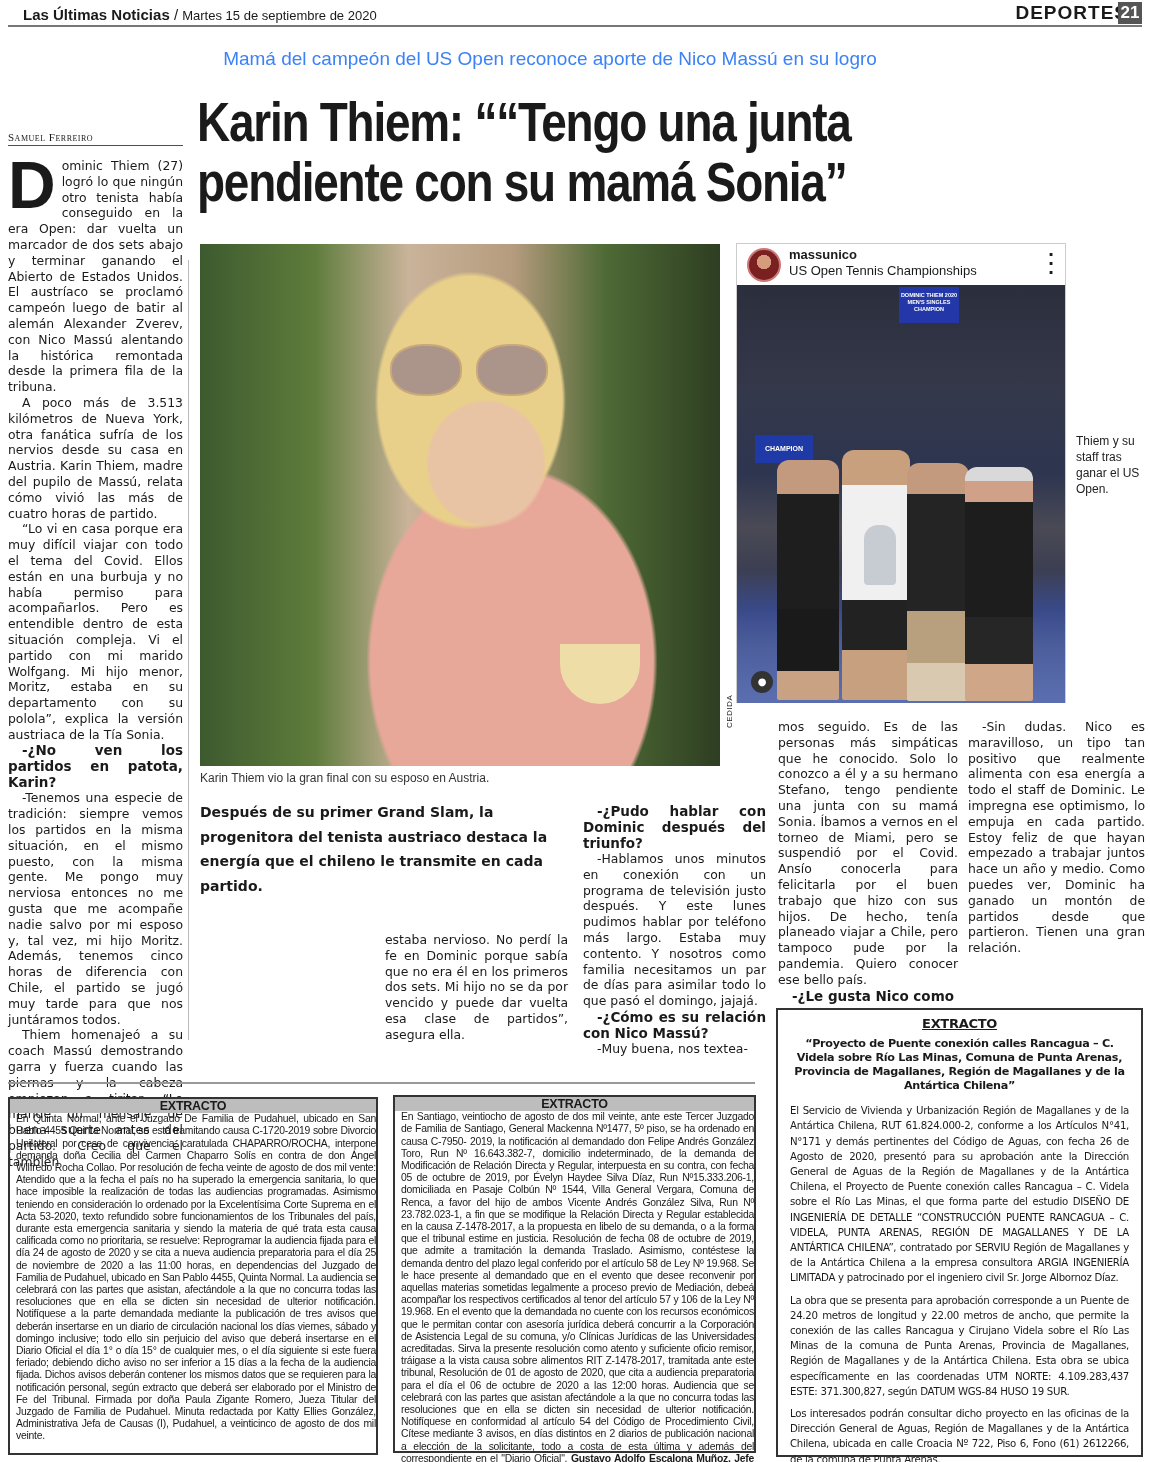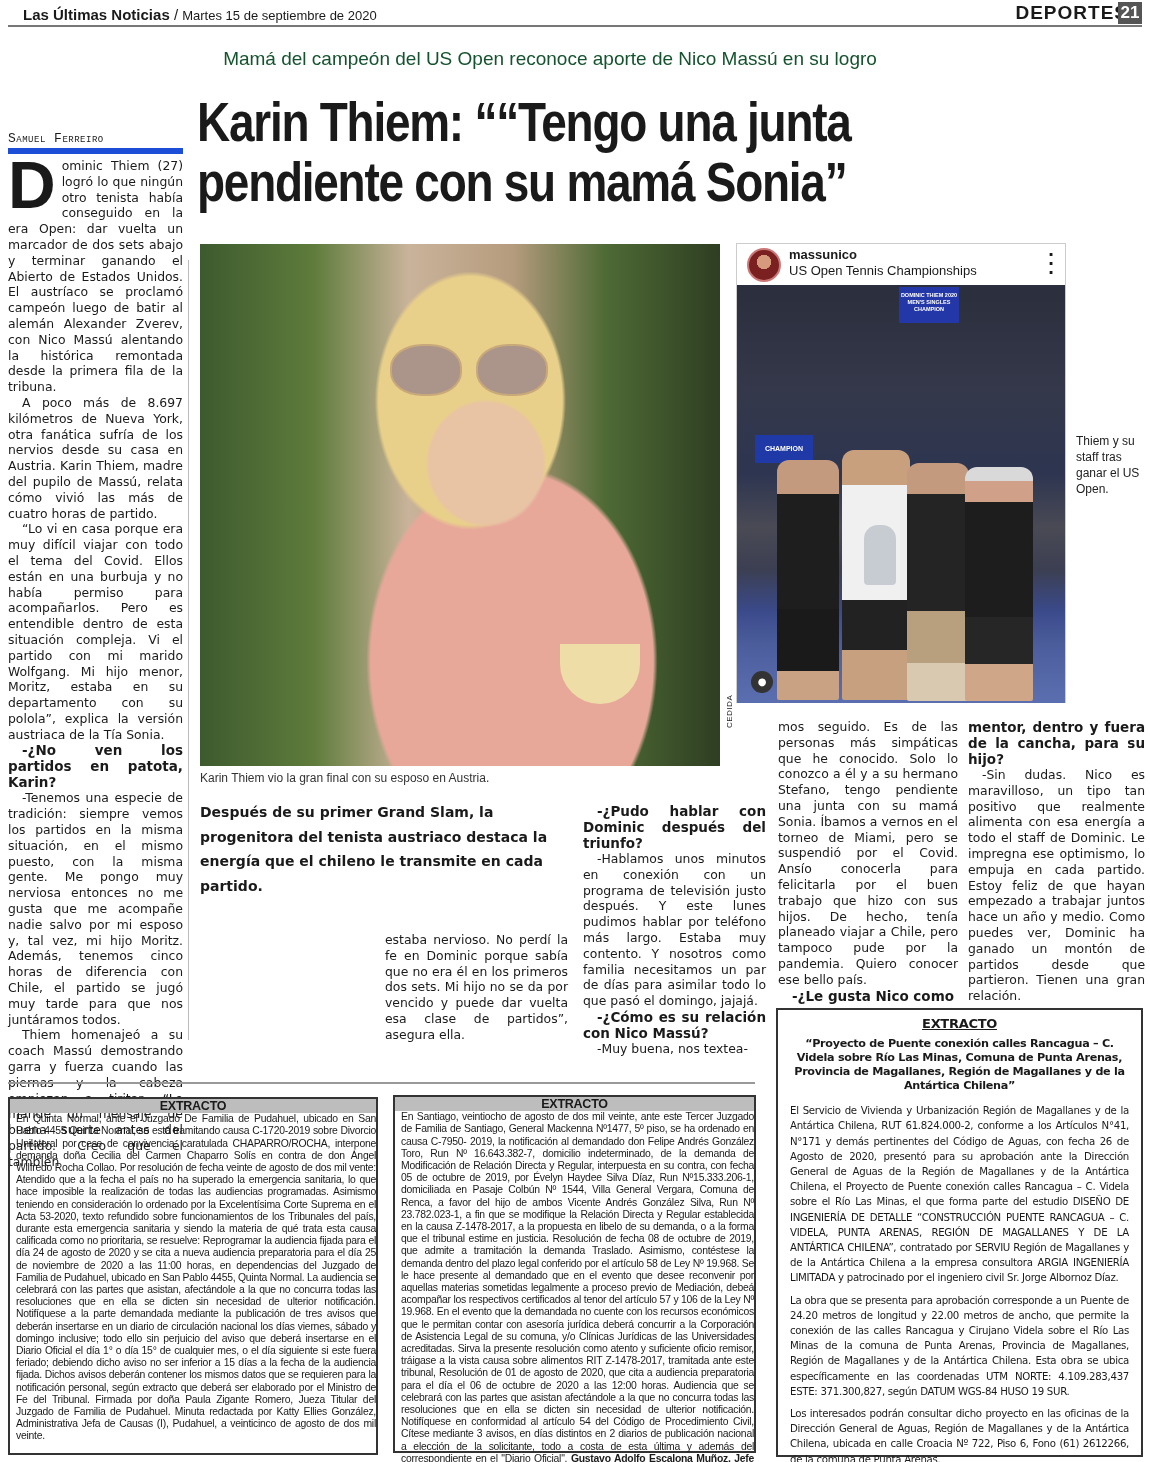--- a/index.html
+++ b/index.html
@@ -9,26 +9,26 @@
   .abs { position: absolute; }
 
   
   #masthead { left: 8px; top: 6px; font-family: "Liberation Sans", sans-serif; font-size: 15px; margin-left: 15px; }
   #masthead .pub { font-weight: bold; }
   #masthead .date { font-size: 13px; font-stretch: condensed; }
   #section { right: 22px; top: 2px; font-family: "Liberation Sans", sans-serif; font-weight: bold; font-size: 19px; letter-spacing: 1px; }
   #pagenum { right: 8px; top: 2px; width: 24px; height: 22px; background: #555; color: #fff; font-weight: bold; font-family: "Liberation Sans", sans-serif; font-size: 17px; text-align: center; line-height: 22px; }
   #header-rule { left: 8px; right: 8px; top: 25px; height: 2px; background: #777; }
 
-  #kicker { left: 200px; top: 48px; width: 700px; font-family: "Liberation Sans", sans-serif; font-size: 19px; color: #14532d; text-align: center; }
+  #kicker { left: 200px; top: 48px; width: 700px; font-family: "Liberation Sans", sans-serif; font-size: 19px; color: #3b82f6; text-align: center; }
 
   #headline { left: 197px; top: 92px; width: 820px; font-family: "Liberation Sans", sans-serif; font-weight: bold; font-size: 56px; line-height: 60px; letter-spacing: -1.5px; transform: scaleX(0.82); transform-origin: left top; white-space: nowrap; }
 
   
-  #byline { left: 8px; top: 131px; width: 175px; font-family: Liberation Mono, monospace; font-size: 13px; font-variant: small-caps; letter-spacing: 0.5px; border-bottom: 6px solid #1d4ed8; padding-bottom: 2px; }
+  #byline { left: 8px; top: 131px; width: 175px; font-family: Liberation Serif, serif; font-size: 11px; font-variant: small-caps; letter-spacing: 0.5px; border-bottom: 1px solid #1d4ed8; padding-bottom: 2px; }
 
   .col { font-family: "DejaVu Sans", sans-serif; font-size: 12.4px; line-height: 15.8px; text-align: justify; hyphens: manual; }
   .col p { text-indent: 14px; }
   .col p.first { text-indent: 0; }
   .col .q { font-weight: bold; font-size: 13.5px; line-height: 16px; text-indent: 14px; }
   .dropcap { float: left; font-family: "Liberation Sans", sans-serif; font-weight: bold; font-size: 66px; line-height: 50px; margin: 2px 6px 0 0; }
 
   #col1 { left: 8px; top: 158px; width: 175px; }
   #col1-rule { left: 188px; top: 260px; width: 1px; height: 780px; background: #bbb; }
 
@@ -97,21 +97,21 @@
 
 <div id="headline" class="abs">
   <div>Karin Thiem: ““Tengo una junta</div>
   <div>pendiente con su mamá Sonia”</div>
 </div>
 
 <div id="byline" class="abs">Samuel Ferreiro</div>
 
 <div id="col1" class="abs col">
   <p class="first"><span class="dropcap">D</span><span>ominic Thiem (27) logró lo que ningún otro tenista había conseguido en la era Open: dar vuelta un marcador de dos sets abajo y terminar ganando el Abierto de Estados Unidos. El austríaco se proclamó campeón luego de batir al alemán Alexander Zverev, con Nico Massú alentando la histórica remontada desde la primera fila de la tribuna.</span></p>
-  <p>A poco más de 8.697 kilómetros de Nueva York, otra fanática sufría de los nervios desde su casa en Austria. Karin Thiem, madre del pupilo de Massú, relata cómo vivió las más de cuatro horas de partido.</p>
+  <p>A poco más de 3.513 kilómetros de Nueva York, otra fanática sufría de los nervios desde su casa en Austria. Karin Thiem, madre del pupilo de Massú, relata cómo vivió las más de cuatro horas de partido.</p>
   <p>“Lo vi en casa porque era muy difícil viajar con todo el tema del Covid. Ellos están en una burbuja y no había permiso para acompañarlos. Pero es entendible dentro de esta situación compleja. Vi el partido con mi marido Wolfgang. Mi hijo menor, Moritz, estaba en su departamento con su polola”, explica la versión austriaca de la Tía Sonia.</p>
   <p class="q">-¿No ven los partidos en patota, Karin?</p>
   <p>-Tenemos una especie de tradición: siempre vemos los partidos en la misma situación, en el mismo puesto, con la misma gente. Me pongo muy nerviosa entonces no me gusta que me acompañe nadie salvo por mi esposo y, tal vez, mi hijo Moritz. Además, tenemos cinco horas de diferencia con Chile, el partido se jugó muy tarde para que nos juntáramos todos.</p>
   <p>Thiem homenajeó a su coach Massú demostrando garra y fuerza cuando las piernas y la cabeza empiezan a tiritar. “Le mandé un mensaje de buena suerte antes del partido. Creo que él también</p>
 </div>
 <div id="col1-rule" class="abs"></div>
 
 <div id="main-photo" class="abs">
   <div class="glasses">
       <span></span>
@@ -154,21 +154,20 @@
   <p class="q">-¿Cómo es su relación con Nico Massú?</p>
   <p>-Muy buena, nos textea-</p>
 </div>
 
 <div id="col4" class="abs col">
   <p class="first">mos seguido. Es de las personas más simpáticas que he conocido. Solo lo conozco a él y a su hermano Stefano, tengo pendiente una junta con su mamá Sonia. Íbamos a vernos en el torneo de Miami, pero se suspendió por el Covid. Ansío conocerla para felicitarla por el buen trabajo que hizo con sus hijos. De hecho, tenía planeado viajar a Chile, pero tampoco pude por la pandemia. Quiero conocer ese bello país.</p>
   <p class="q">-¿Le gusta Nico como</p>
 </div>
 
 <div id="col5" class="abs col">
-  <p class="q first" style="text-indent:0">mentor, dentro y fuera de la cancha, para su hijo?</p>
   <p>-Sin dudas. Nico es maravilloso, un tipo tan positivo que realmente alimenta con esa energía a todo el staff de Dominic. Le impregna ese optimismo, lo empuja en cada partido. Estoy feliz de que hayan empezado a trabajar juntos hace un año y medio. Como puedes ver, Dominic ha ganado un montón de partidos desde que partieron. Tienen una gran relación.</p>
 </div>
 
 <div id="ads-rule" class="abs"></div>
 
 <div id="ad1" class="abs ad">
   <div class="ad-title">EXTRACTO</div>
   <div class="ad-body">En Quinta Normal, ante el Juzgado De Familia de Pudahuel, ubicado en San Pablo 4455 Quinta Normal, se está tramitando causa C-1720-2019 sobre Divorcio Unilateral por cese de convivencia, caratulada CHAPARRO/ROCHA, interpone demanda doña Cecilia del Carmen Chaparro Solís en contra de don Ángel Wilfredo Rocha Collao. Por resolución de fecha veinte de agosto de dos mil vente: Atendido que a la fecha el país no ha superado la emergencia sanitaria, lo que hace imposible la realización de todas las audiencias programadas. Asimismo teniendo en consideración lo ordenado por la Excelentísima Corte Suprema en el Acta 53-2020, texto refundido sobre funcionamientos de los Tribunales del país, durante esta emergencia sanitaria y siendo la materia de qué trata esta causa calificada como no prioritaria, se resuelve: Reprogramar la audiencia fijada para el día 24 de agosto de 2020 y se cita a nueva audiencia preparatoria para el día 25 de noviembre de 2020 a las 11:00 horas, en dependencias del Juzgado de Familia de Pudahuel, ubicado en San Pablo 4455, Quinta Normal. La audiencia se celebrará con las partes que asistan, afectándole a la que no concurra todas las resoluciones que en ella se dicten sin necesidad de ulterior notificación. Notifíquese a la parte demandada mediante la publicación de tres avisos que deberán insertarse en un diario de circulación nacional los días viernes, sábado y domingo inclusive; todo ello sin perjuicio del aviso que deberá insertarse en el Diario Oficial el día 1° o día 15° de cualquier mes, o el día siguiente si este fuera feriado; debiendo dicho aviso no ser inferior a 15 días a la fecha de la audiencia fijada. Dichos avisos deberán contener los mismos datos que se requieren para la notificación personal, según extracto que deberá ser elaborado por el Ministro de Fe del Tribunal. Firmada por doña Paula Zigante Romero, Jueza Titular del Juzgado de Familia de Pudahuel. Minuta redactada por Katty Ellies González, Administrativa Jefa de Causas (I), Pudahuel, a veinticinco de agosto de dos mil veinte.</div>
 </div>
 

